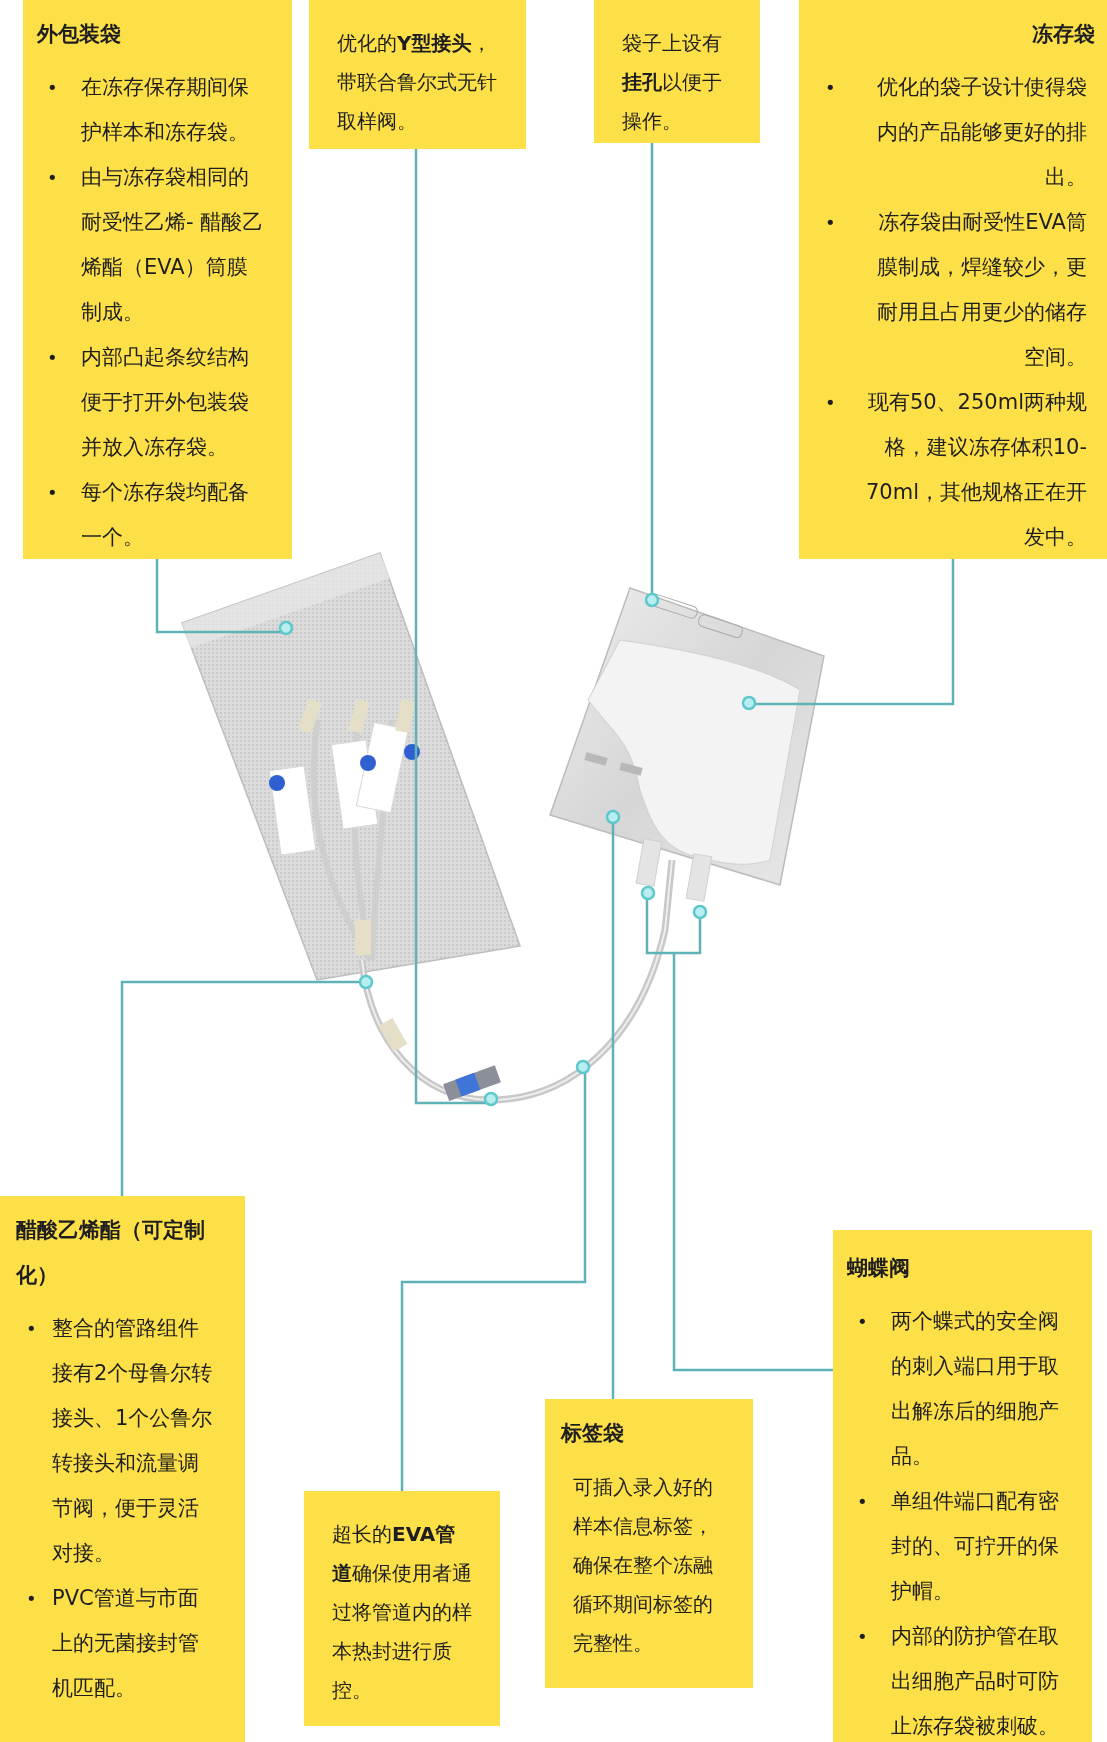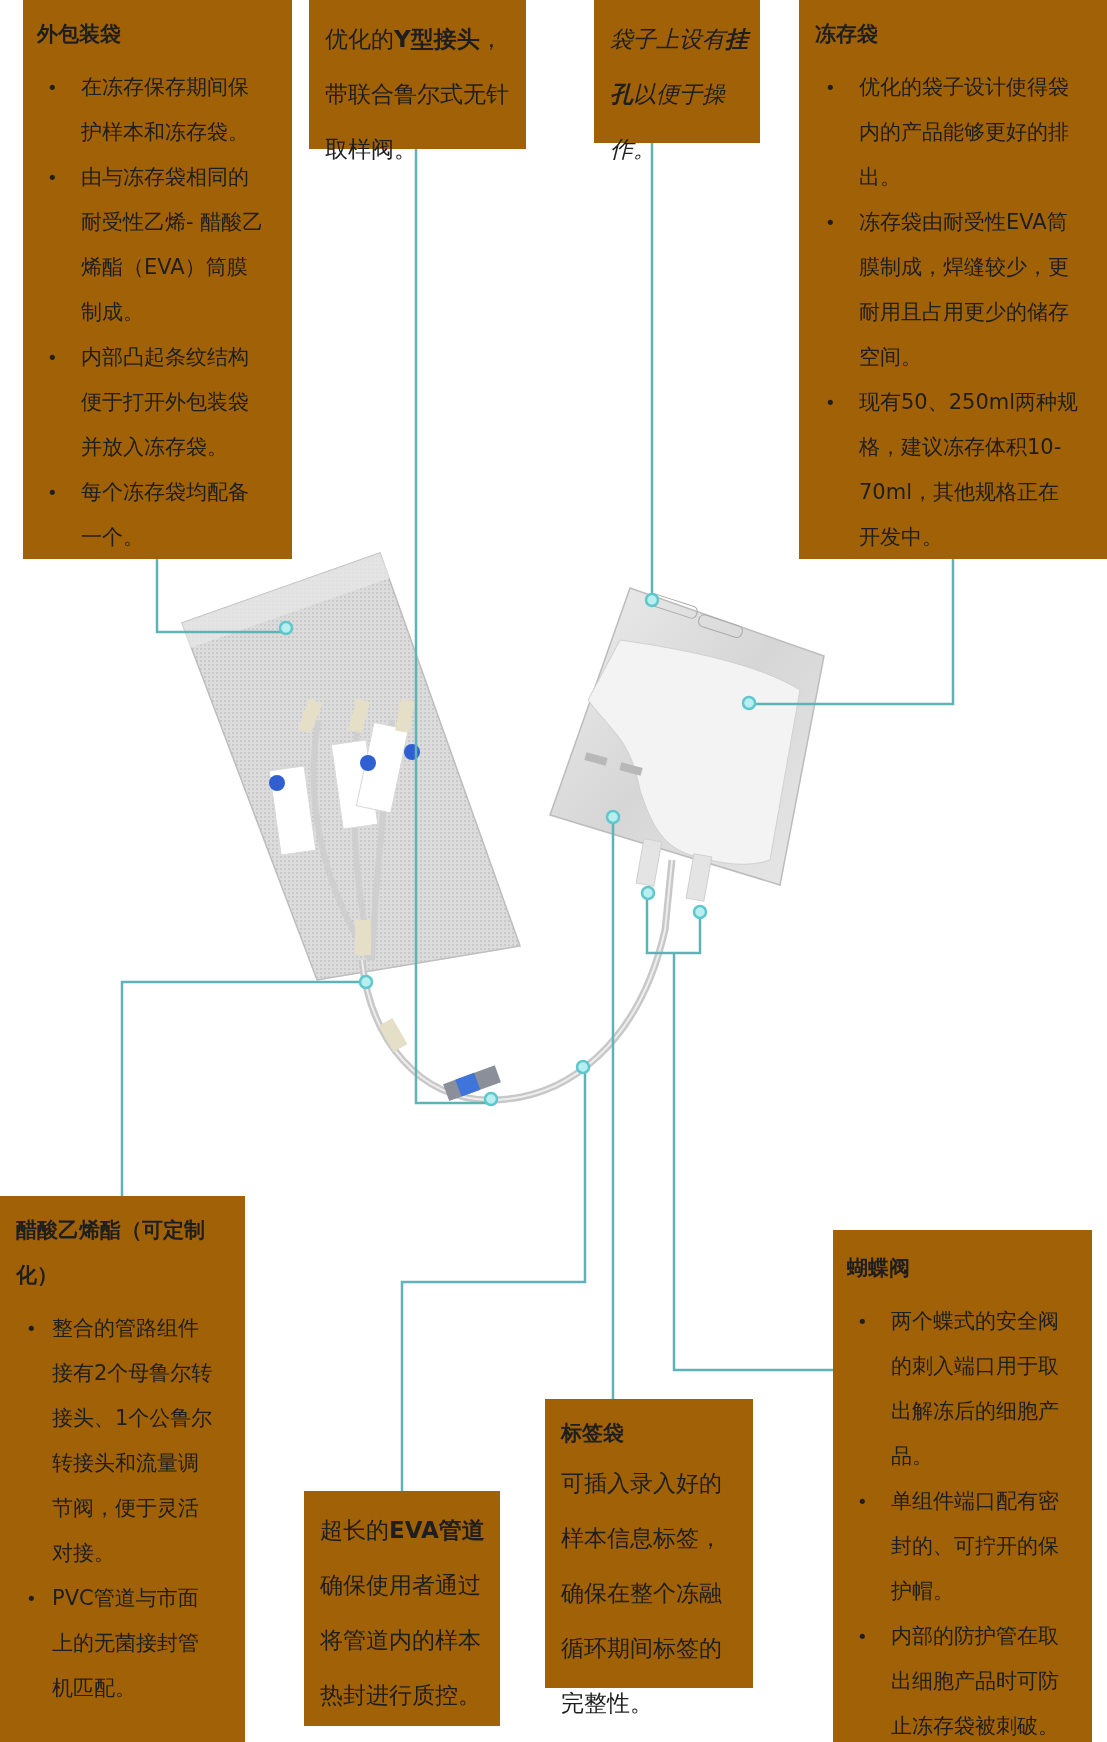--- a/index.html
+++ b/index.html
@@ -1,23 +1,23 @@
 <!DOCTYPE html>
 <html><head>
 <meta charset="utf-8">
 <style>
   html, body { margin: 0; padding: 0; background: #ffffff; }
   body { width: 1107px; height: 1742px; position: relative; overflow: hidden;
          font-family: "DejaVu Sans", "Liberation Sans", sans-serif; color: #1e1e1e; }
-  .box { position: absolute; background: #a16207; box-sizing: border-box; }
+  .box { position: absolute; background: #fde047; box-sizing: border-box; }
   .box .title { font-weight: bold; font-size: 21px; line-height: 45px; }
   .box ul { list-style: none; margin: 8px; padding: 0; }
   .box li { position: relative; padding-left: 36px; font-size: 21px; line-height: 45px; }
   .box li::before { content: "•"; position: absolute; left: 2px; top: 0; font-size: 18px; }
-  .box p { margin: 0; font-size: 23px; line-height: 55px; }
+  .box p { margin: 12px; font-size: 20px; line-height: 39px; }
   .box b { font-weight: bold; }
   .photo { position: absolute; left: 0; top: 0; width: 1107px; height: 1742px; pointer-events: none; }
   .lines { position: absolute; left: 0; top: 0; width: 1107px; height: 1742px; pointer-events: none; }
 </style>
 </head>
 <body>
 
 <svg class="photo" viewBox="0 0 1107 1742">
   <defs>
     <pattern id="mesh" width="4" height="4" patternUnits="userSpaceOnUse">
@@ -114,25 +114,25 @@
     <li>由与冻存袋相同的耐受性乙烯- 醋酸乙烯酯（EVA）筒膜制成。</li>
     <li>内部凸起条纹结构便于打开外包装袋并放入冻存袋。</li>
     <li>每个冻存袋均配备一个。</li>
   </ul>
 </div>
 
 <div class="box" style="left:309px; top:0; width:217px; height:149px; padding:12px 12px 0 16px;">
   <p><span>优化的</span><b>Y型接头</b><span>，带联合鲁尔式无针取样阀。</span></p>
 </div>
 
-<div class="box" style="left:594px; top:0; width:166px; height:143px; padding:12px 10px 0 16px;font-style:italic;">
+<div class="box" style="left:594px; top:0; width:166px; height:143px; padding:12px 10px 0 16px;">
   <p><span>袋子上设有</span><b>挂孔</b><span>以便于操作。</span></p>
 </div>
 
-<div class="box" style="left:799px; top:0; width:308px; height:559px; padding:12px 20px 0 16px;">
+<div class="box" style="left:799px; top:0; width:308px; height:559px; padding:12px 12px 0 16px;text-align:right;">
   <div class="title">冻存袋</div>
   <ul>
     <li>优化的袋子设计使得袋内的产品能够更好的排出。</li>
     <li>冻存袋由耐受性EVA筒膜制成，焊缝较少，更耐用且占用更少的储存空间。</li>
     <li>现有50、250ml两种规格，建议冻存体积10-70ml，其他规格正在开发中。</li>
   </ul>
 </div>
 
 <div class="box" style="left:0; top:1196px; width:245px; height:546px; padding:12px 20px 0 16px;">
   <div class="title">醋酸乙烯酯（可定制化）</div>

